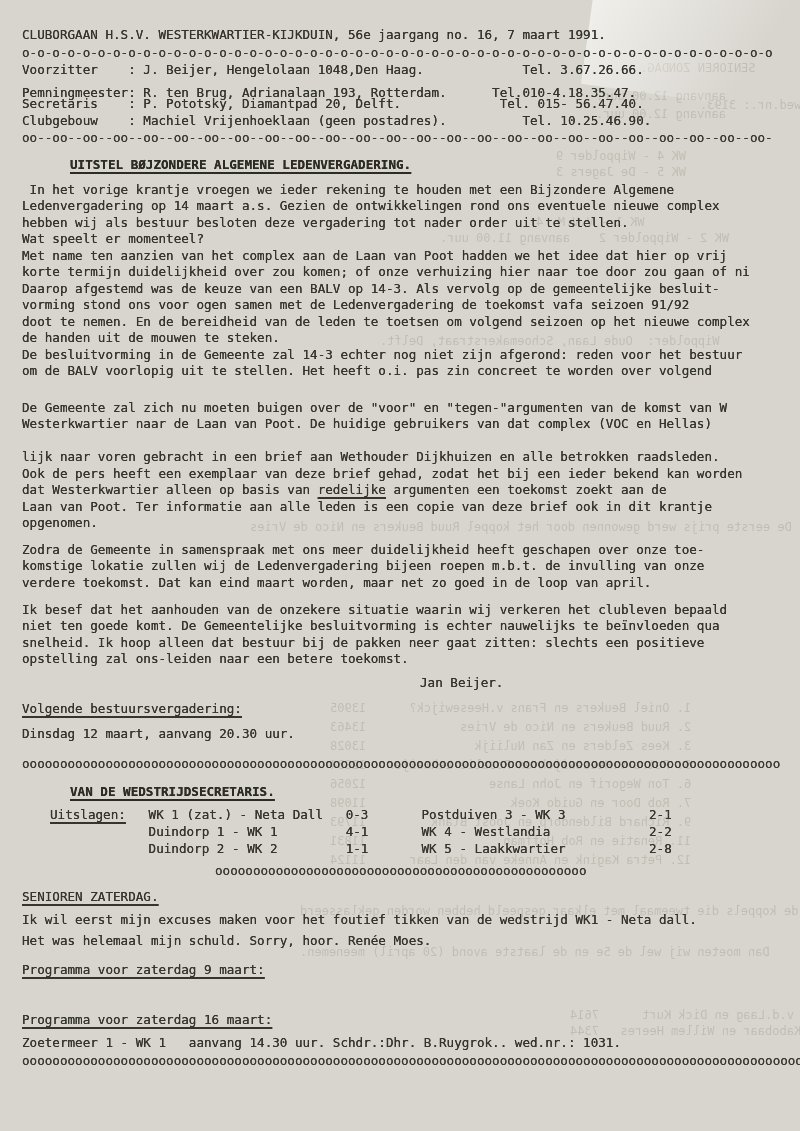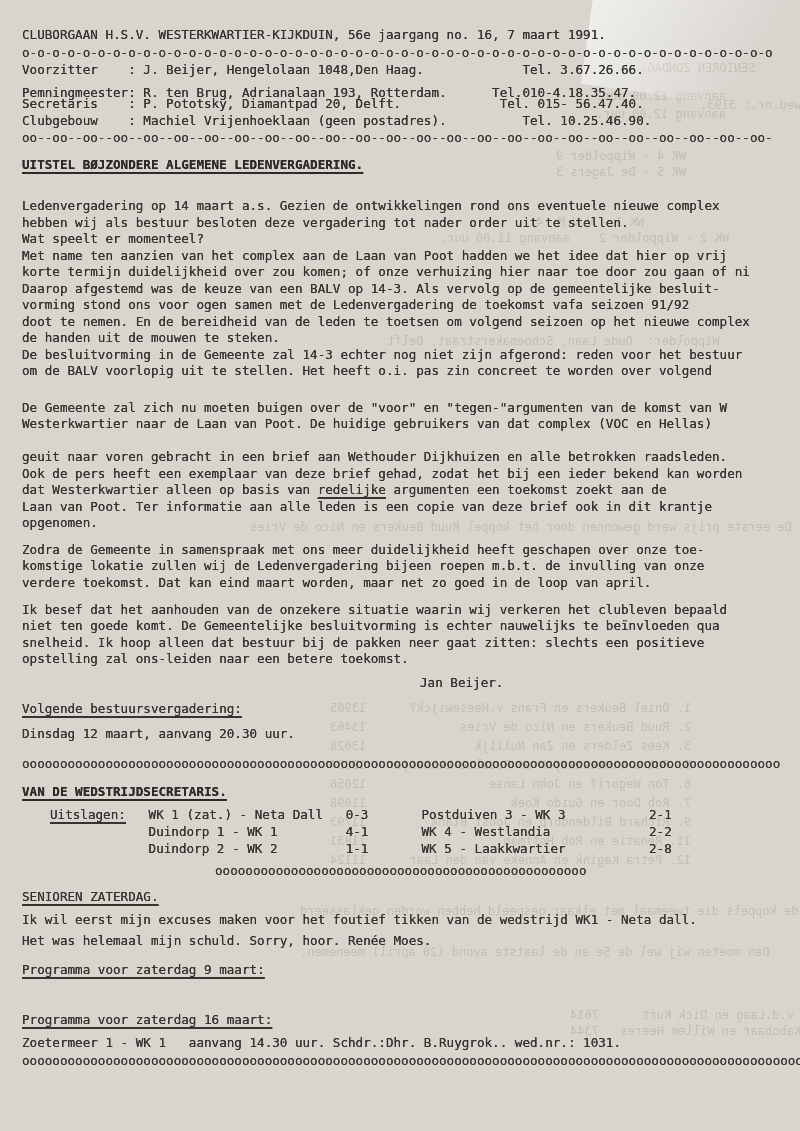--- a/index.html
+++ b/index.html
@@ -9,21 +9,21 @@
     font-family:"DejaVu Sans Mono","Liberation Mono",monospace;
     font-size:12.6px;line-height:17px;color:#35342e;
     background:
       radial-gradient(ellipse 560px 150px at 88% 0%, rgba(246,245,240,.95) 0%, rgba(246,245,240,0) 65%),
       radial-gradient(ellipse 300px 200px at 0% 100%, rgba(205,202,196,.5) 0%, rgba(205,202,196,0) 70%),
       linear-gradient(90deg, #d9d6d0 0px, rgba(233,231,226,0) 16px),
       linear-gradient(270deg, #ddtas 0px, rgba(222,219,213,0) 0px),
       linear-gradient(180deg, #e6e4df 0%, #eae8e3 28%, #e8e6e1 60%, #e2e0da 100%);
   }
   .ln{position:absolute;left:22px;white-space:pre;text-shadow:0 0 .4px currentColor;}
-  .b{font-weight:bold;color:#2c2b25;}
+  .b{font-weight:bold;color:#2c2b25;margin-left:48px;}
   .u{text-decoration:underline;text-underline-offset:3px;text-decoration-thickness:1.5px;}
   .sep{color:#3a3933;}
   .sig{left:420px;}
   .ghost{
     position:absolute;white-space:pre;transform:scaleX(-1);
     color:#96927f;opacity:.34;filter:blur(.35px);
     font-size:12px;text-shadow:none;
   }
   .crease{
     position:absolute;top:-46px;right:-70px;width:280px;height:150px;
@@ -66,35 +66,36 @@
   <div class="ln sep" style="top:44px">o-o-o-o-o-o-o-o-o-o-o-o-o-o-o-o-o-o-o-o-o-o-o-o-o-o-o-o-o-o-o-o-o-o-o-o-o-o-o-o-o-o-o-o-o-o-o-o-o-o</div>
 
   <div class="ln" style="top:61px">Voorzitter    : J. Beijer, Hengelolaan 1048,Den Haag.             Tel. 3.67.26.66.</div>
   <div class="ln" style="top:84px">Pemningmeester: R. ten Brug, Adrianalaan 193, Rotterdam.      Tel.010-4.18.35.47.</div>
   <div class="ln" style="top:95px">Secretaris    : P. Pototsky, Diamantpad 20, Delft.             Tel. 015- 56.47.40.</div>
   <div class="ln" style="top:112px">Clubgebouw    : Machiel Vrijenhoeklaan (geen postadres).          Tel. 10.25.46.90.</div>
   <div class="ln sep" style="top:129px">oo--oo--oo--oo--oo--oo--oo--oo--oo--oo--oo--oo--oo--oo--oo--oo--oo--oo--oo--oo--oo--oo--oo--oo--oo-</div>
 
   <div class="ln b u" style="top:156px">UITSTEL BØJZONDERE ALGEMENE LEDENVERGADERING.</div>
 
+  <div class="ln" style="top:181px"> In het vorige krantje vroegen we ieder rekening te houden met een Bijzondere Algemene</div>
   <div class="ln" style="top:197px">Ledenvergadering op 14 maart a.s. Gezien de ontwikkelingen rond ons eventuele nieuwe complex</div>
   <div class="ln" style="top:214px">hebben wij als bestuur besloten deze vergadering tot nader order uit te stellen.</div>
   <div class="ln" style="top:230px">Wat speelt er momenteel?</div>
   <div class="ln" style="top:247px">Met name ten aanzien van het complex aan de Laan van Poot hadden we het idee dat hier op vrij</div>
   <div class="ln" style="top:263px">korte termijn duidelijkheid over zou komen; of onze verhuizing hier naar toe door zou gaan of ni</div>
   <div class="ln" style="top:280px">Daarop afgestemd was de keuze van een BALV op 14-3. Als vervolg op de gemeentelijke besluit-</div>
   <div class="ln" style="top:296px">vorming stond ons voor ogen samen met de Ledenvergadering de toekomst vafa seizoen 91/92</div>
   <div class="ln" style="top:313px">doot te nemen. En de bereidheid van de leden te toetsen om volgend seizoen op het nieuwe complex</div>
   <div class="ln" style="top:329px">de handen uit de mouwen te steken.</div>
   <div class="ln" style="top:346px">De besluitvorming in de Gemeente zal 14-3 echter nog niet zijn afgerond: reden voor het bestuur</div>
   <div class="ln" style="top:362px">om de BALV voorlopig uit te stellen. Het heeft o.i. pas zin concreet te worden over volgend</div>
 
   <div class="ln" style="top:399px">De Gemeente zal zich nu moeten buigen over de "voor" en "tegen-"argumenten van de komst van W</div>
   <div class="ln" style="top:415px">Westerkwartier naar de Laan van Poot. De huidige gebruikers van dat complex (VOC en Hellas)</div>
-  <div class="ln" style="top:448px">geuit naar voren gebracht in een brief aan Wethouder Dijkhuizen en alle betrokken raadsleden.</div>
+  <div class="ln" style="top:448px">lijk naar voren gebracht in een brief aan Wethouder Dijkhuizen en alle betrokken raadsleden.</div>
   <div class="ln" style="top:465px">Ook de pers heeft een exemplaar van deze brief gehad, zodat het bij een ieder bekend kan worden</div>
   <div class="ln" style="top:481px"><span>dat Westerkwartier alleen op basis van </span><span class="u">redelijke</span><span> argumenten een toekomst zoekt aan de</span></div>
   <div class="ln" style="top:498px">Laan van Poot. Ter informatie aan alle leden is een copie van deze brief ook in dit krantje</div>
   <div class="ln" style="top:514px">opgenomen.</div>
 
   <div class="ln" style="top:541px">Zodra de Gemeente in samenspraak met ons meer duidelijkheid heeft geschapen over onze toe-</div>
   <div class="ln" style="top:557px">komstige lokatie zullen wij de Ledenvergadering bijeen roepen m.b.t. de invulling van onze</div>
   <div class="ln" style="top:574px">verdere toekomst. Dat kan eind maart worden, maar net zo goed in de loop van april.</div>
 
   <div class="ln" style="top:601px">Ik besef dat het aanhouden van de onzekere situatie waarin wij verkeren het clubleven bepaald</div>

